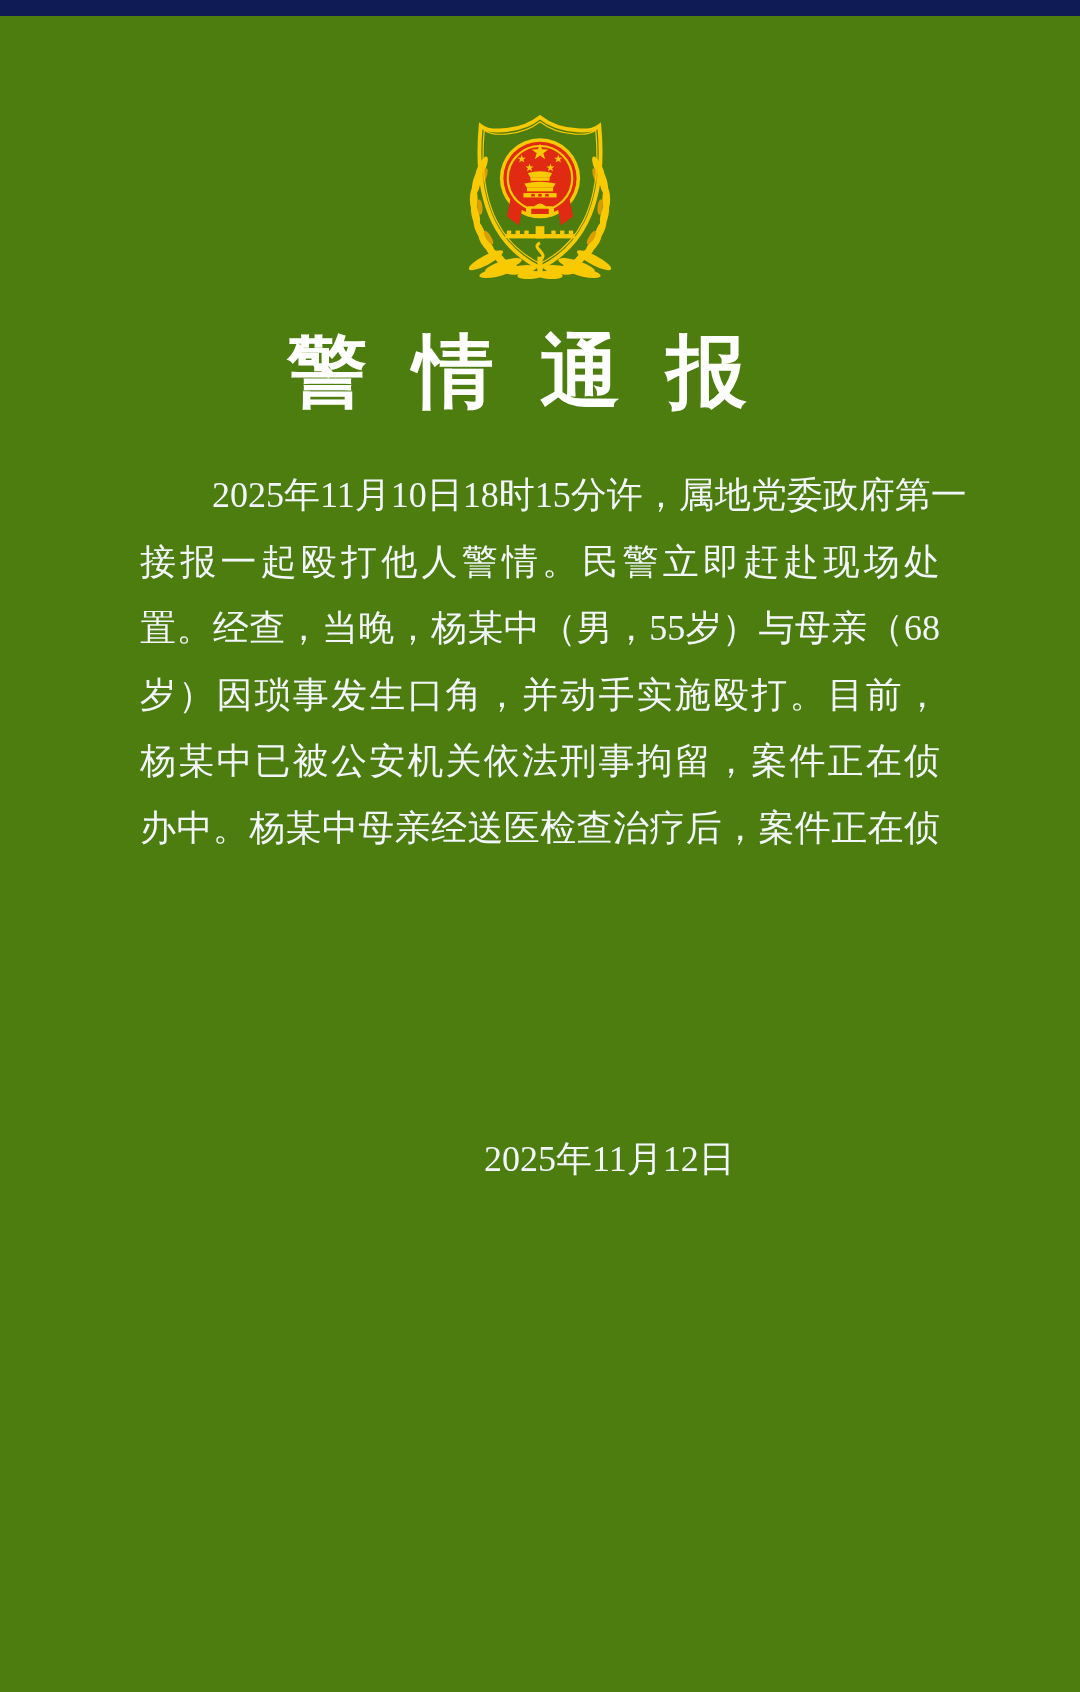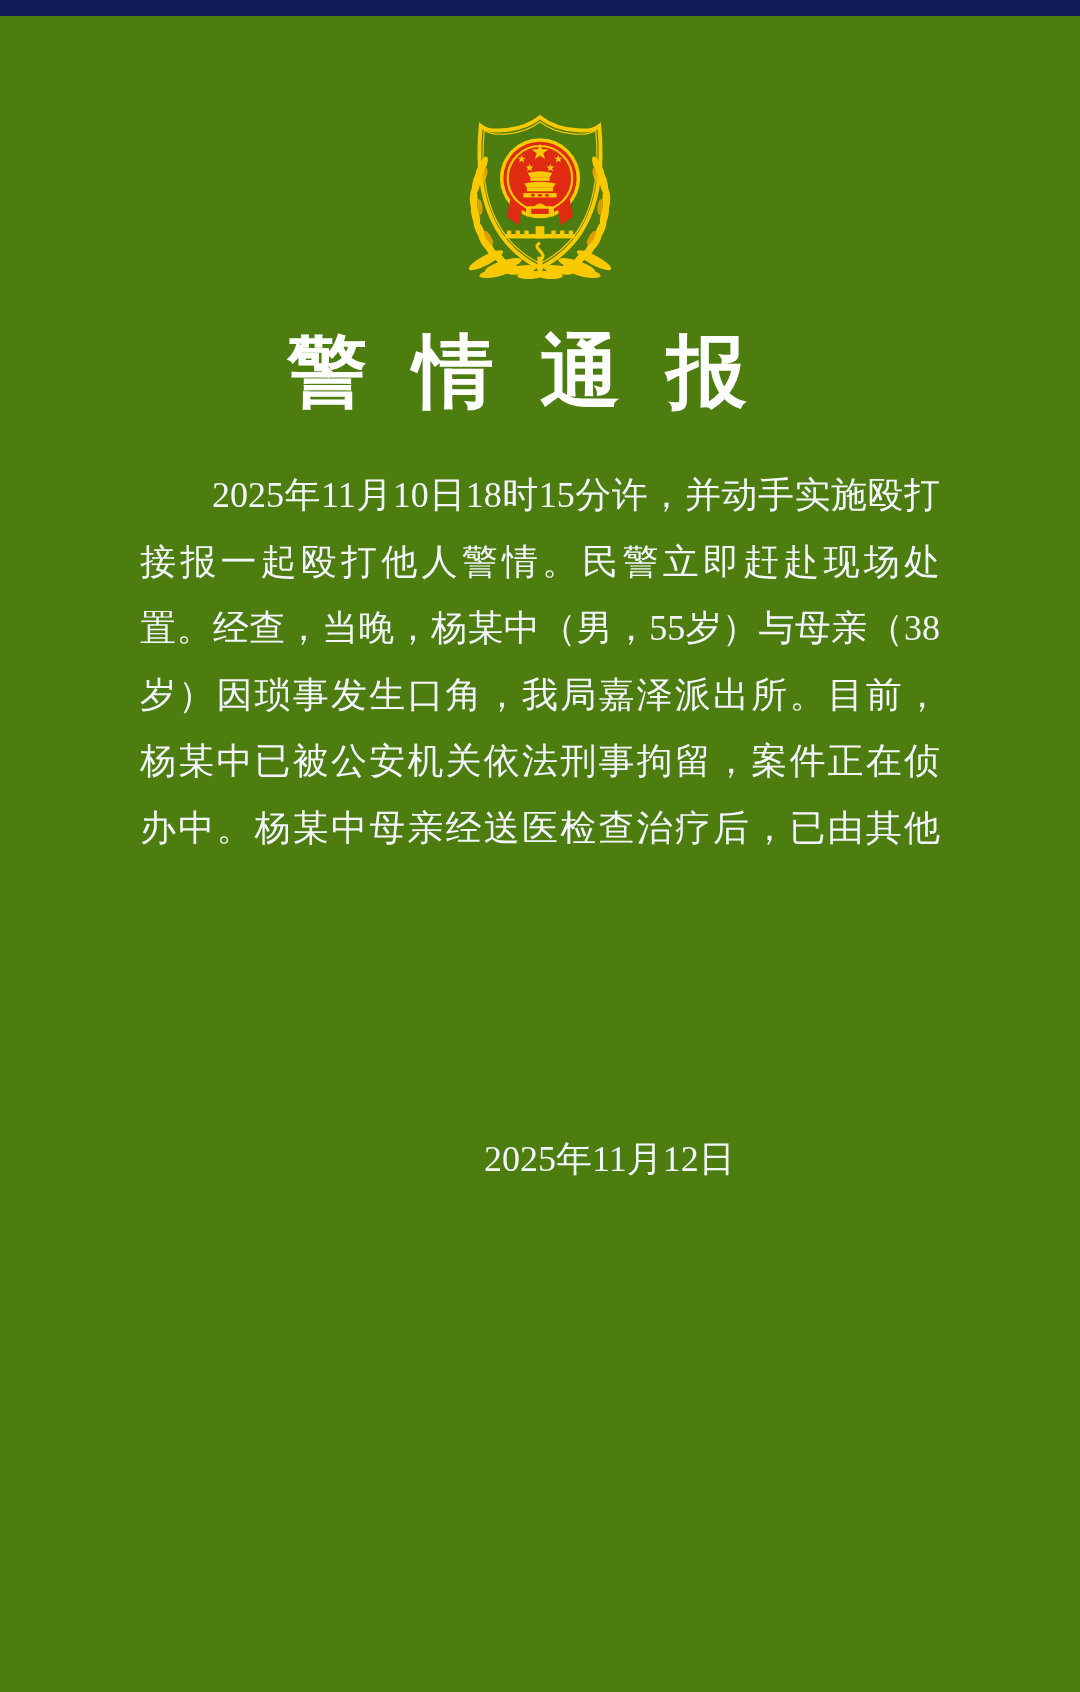--- a/index.html
+++ b/index.html
@@ -149,23 +149,23 @@
       <rect x="123" y="136" width="5" height="4" fill="#F9C901"></rect>
       <rect x="133" y="136" width="5" height="4" fill="#F9C901"></rect>
       <rect x="95" y="131" width="10" height="14" fill="#F9C901"></rect>
       <path d="M100 150 C88 156 112 162 100 170" fill="none" stroke="#F9C901" stroke-width="3.5"></path>
     </svg>
   </div>
 
   <h1 class="title">警情通报</h1>
 
   <div class="body-text">
-    <div class="line first">2025年11月10日18时15分许，并动手实施殴打</div>
+    <div class="line first">2025年11月10日18时15分许，属地党委政府第一</div>
     <div class="line">接报一起殴打他人警情。民警立即赶赴现场处</div>
-    <div class="line">置。经查，当晚，杨某中（男，55岁）与母亲（38</div>
-    <div class="line">岁）因琐事发生口角，我局嘉泽派出所。目前，</div>
+    <div class="line">置。经查，当晚，杨某中（男，55岁）与母亲（68</div>
+    <div class="line">岁）因琐事发生口角，并动手实施殴打。目前，</div>
     <div class="line">杨某中已被公安机关依法刑事拘留，案件正在侦</div>
-    <div class="line">办中。杨某中母亲经送医检查治疗后，已由其他</div>
+    <div class="line">办中。杨某中母亲经送医检查治疗后，案件正在侦</div>
   </div>
 
   <div class="issue-date">2025年11月12日</div>
 
 </div>
 
 </body></html>

